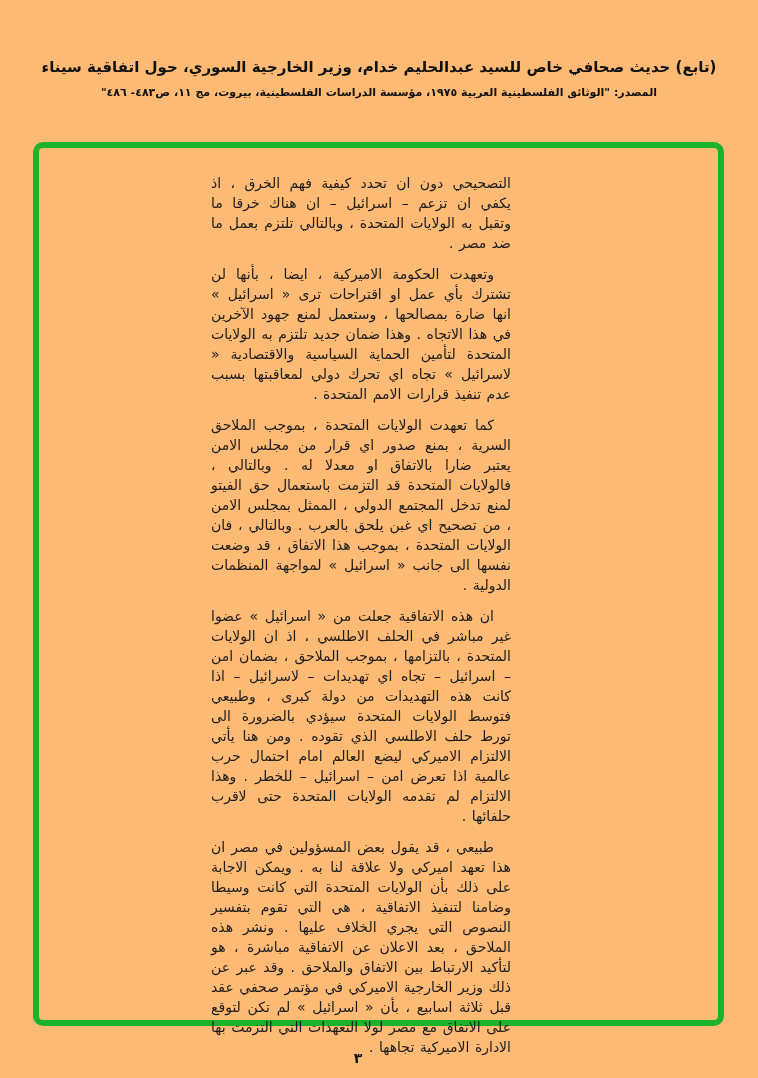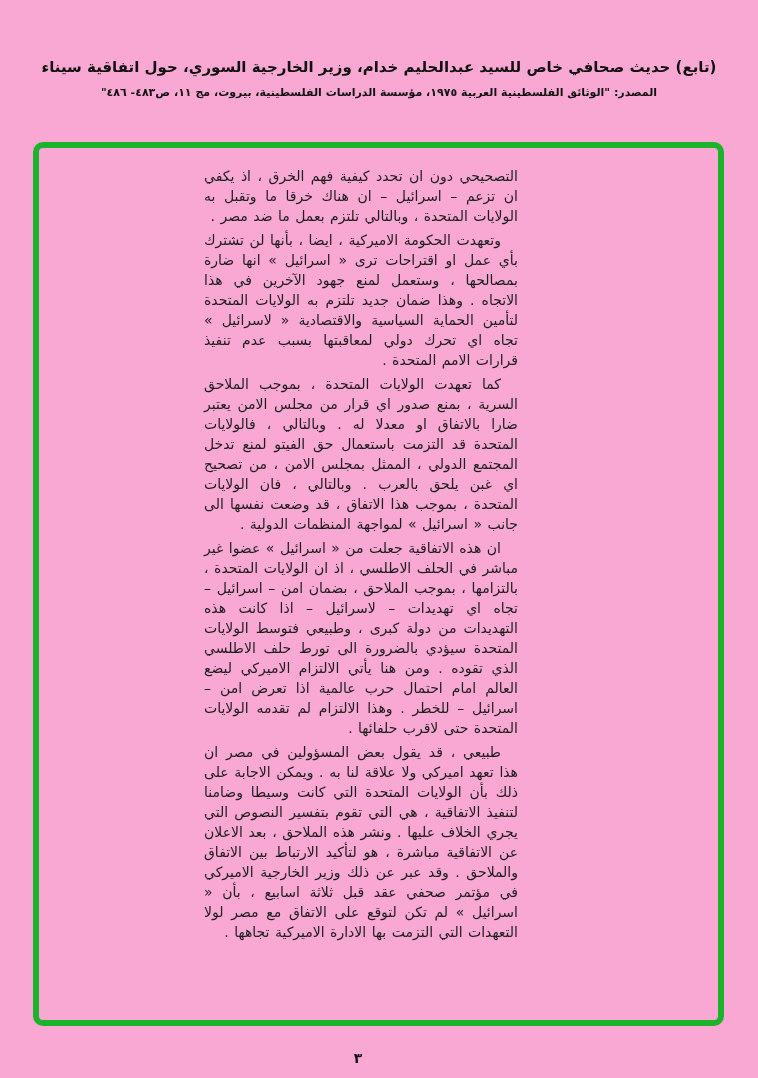--- a/index.html
+++ b/index.html
@@ -4,21 +4,21 @@
 <style>
   html, body {
     margin: 0;
     padding: 0;
     background: #ffffff;
   }
   .page {
     position: relative;
     width: 758px;
     height: 1078px;
-    background: #f9a8d4;
+    background: #fdba74;
     overflow: hidden;
     font-family: "DejaVu Sans", sans-serif;
   }
   .header {
     position: absolute;
     top: 56px;
     left: 0;
     right: 0;
     text-align: center;
     direction: rtl;
@@ -51,21 +51,21 @@
     left: 200px;
     top: 162px;
     width: 322px;
     direction: rtl;
     text-align: justify;
     font-size: 14px;
     line-height: 20px;
     color: #1c1c1c;
   }
   .text-col p {
-    margin: 4px;
+    margin: 11px;
     padding: 0;
     text-indent: 17px;
     word-spacing: 1px;
   }
   .text-col p.continuation {
     text-indent: 0;
   }
   .page-number {
     position: absolute;
     top: 1050px;

